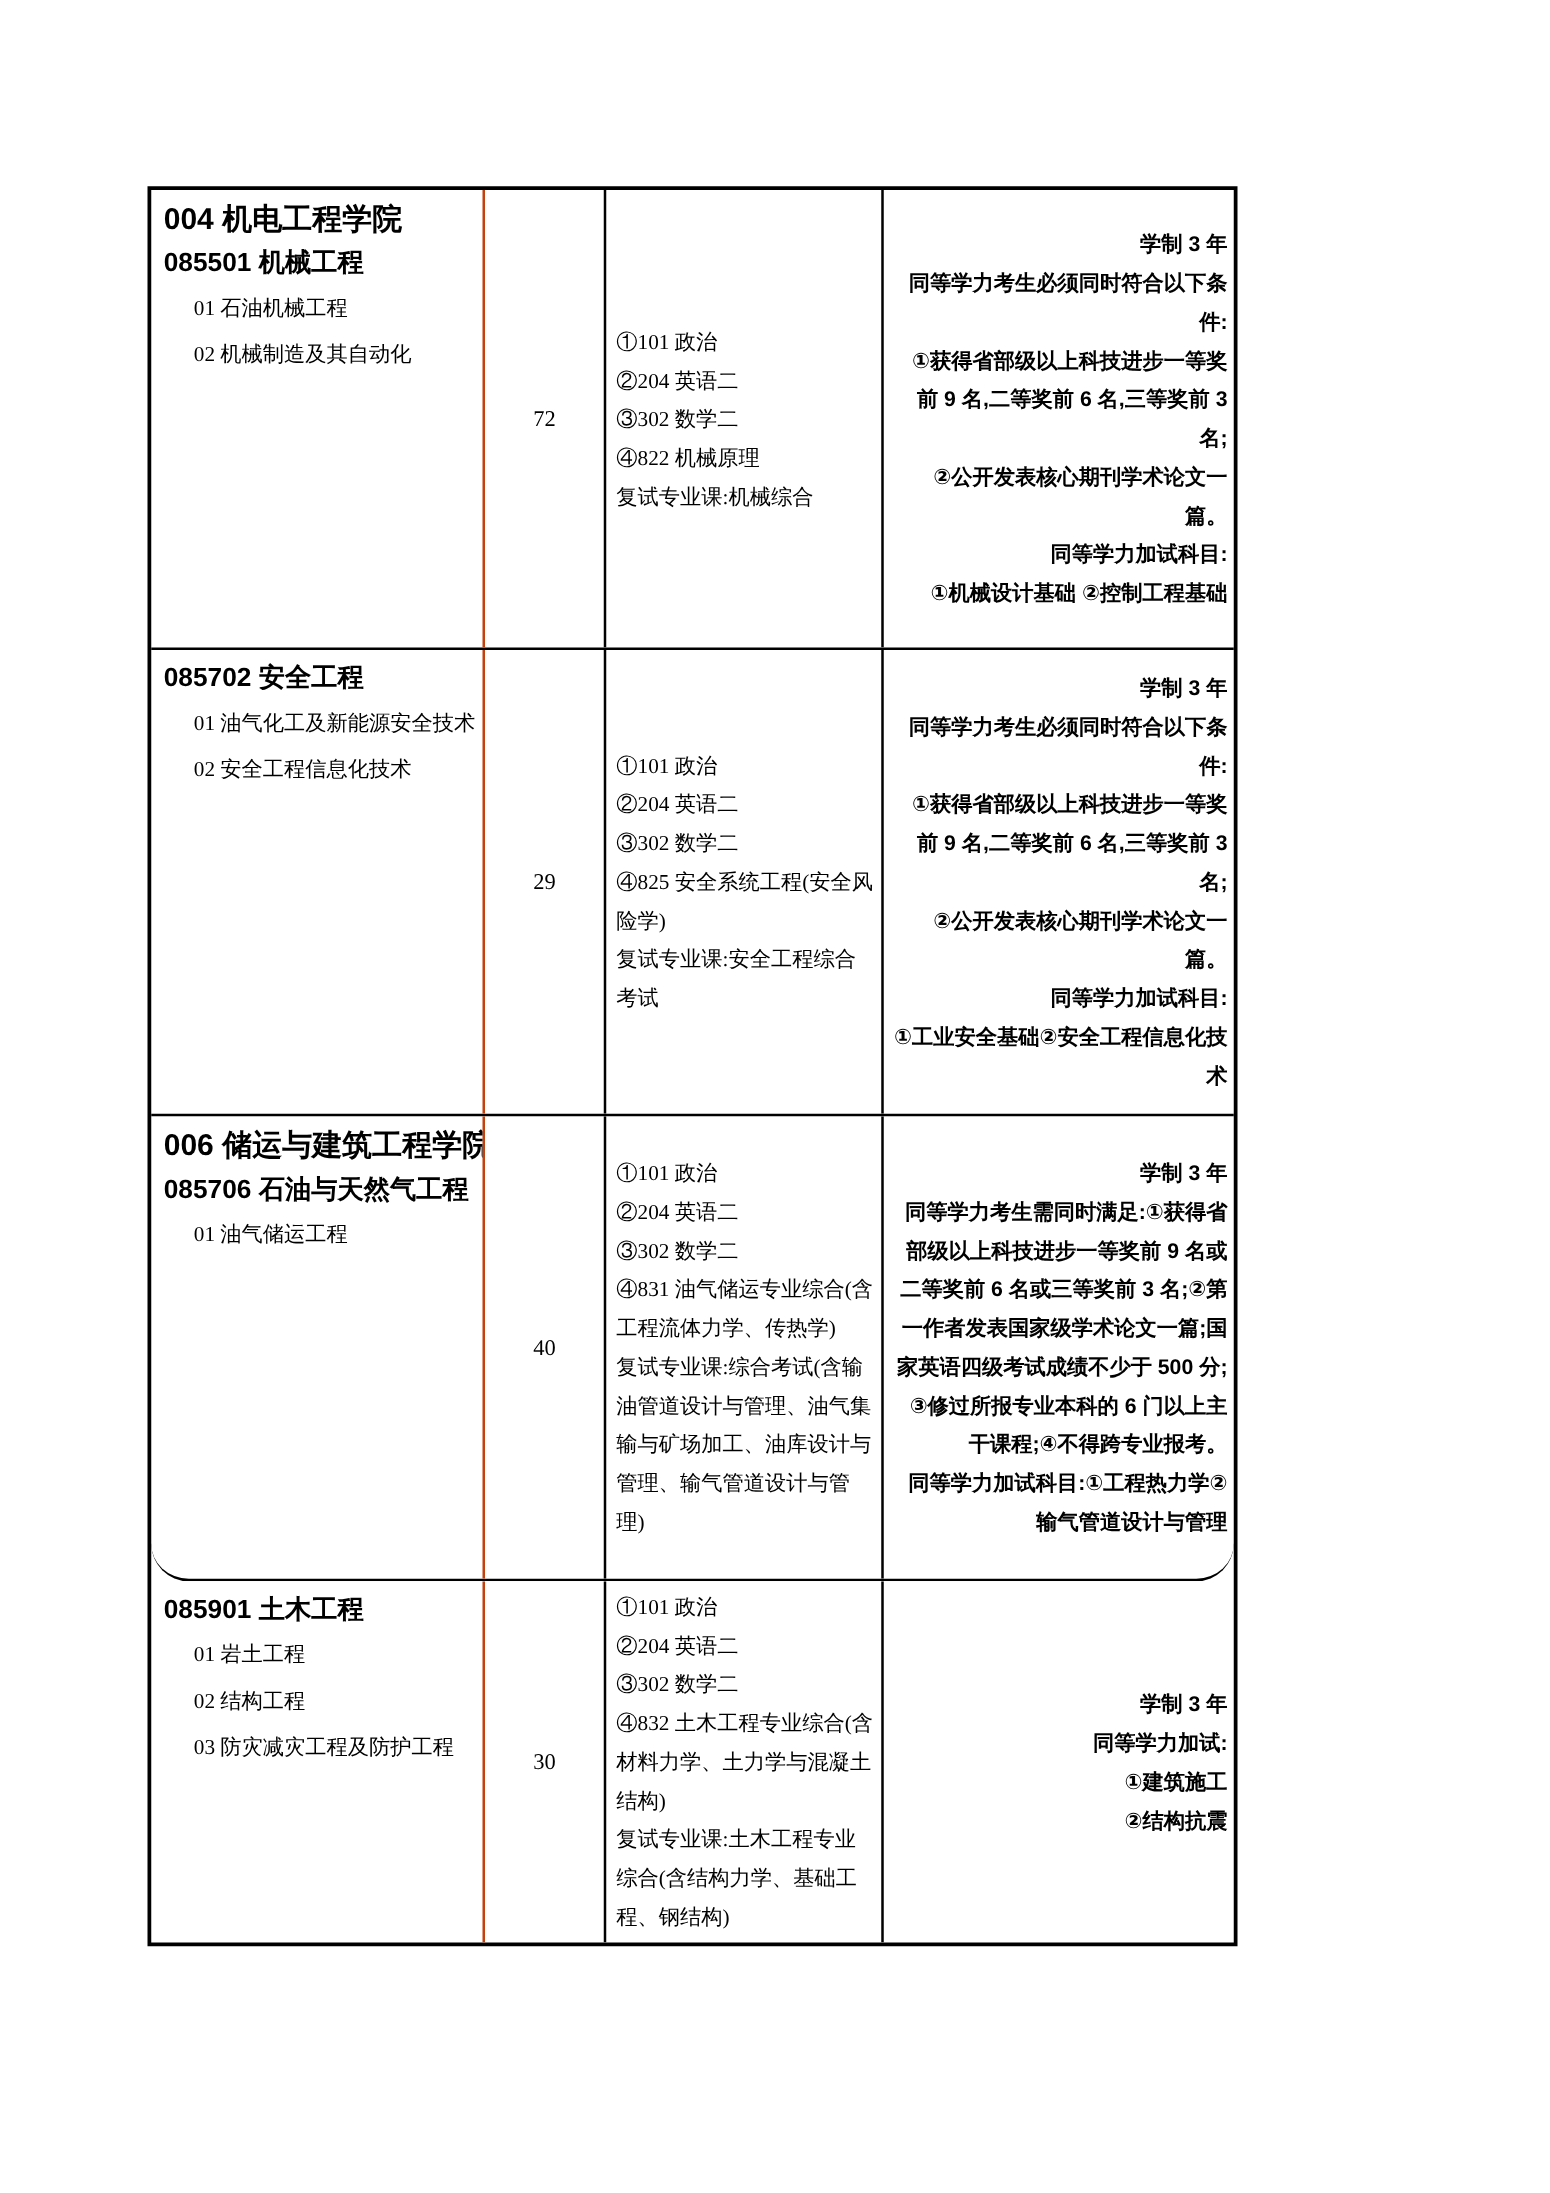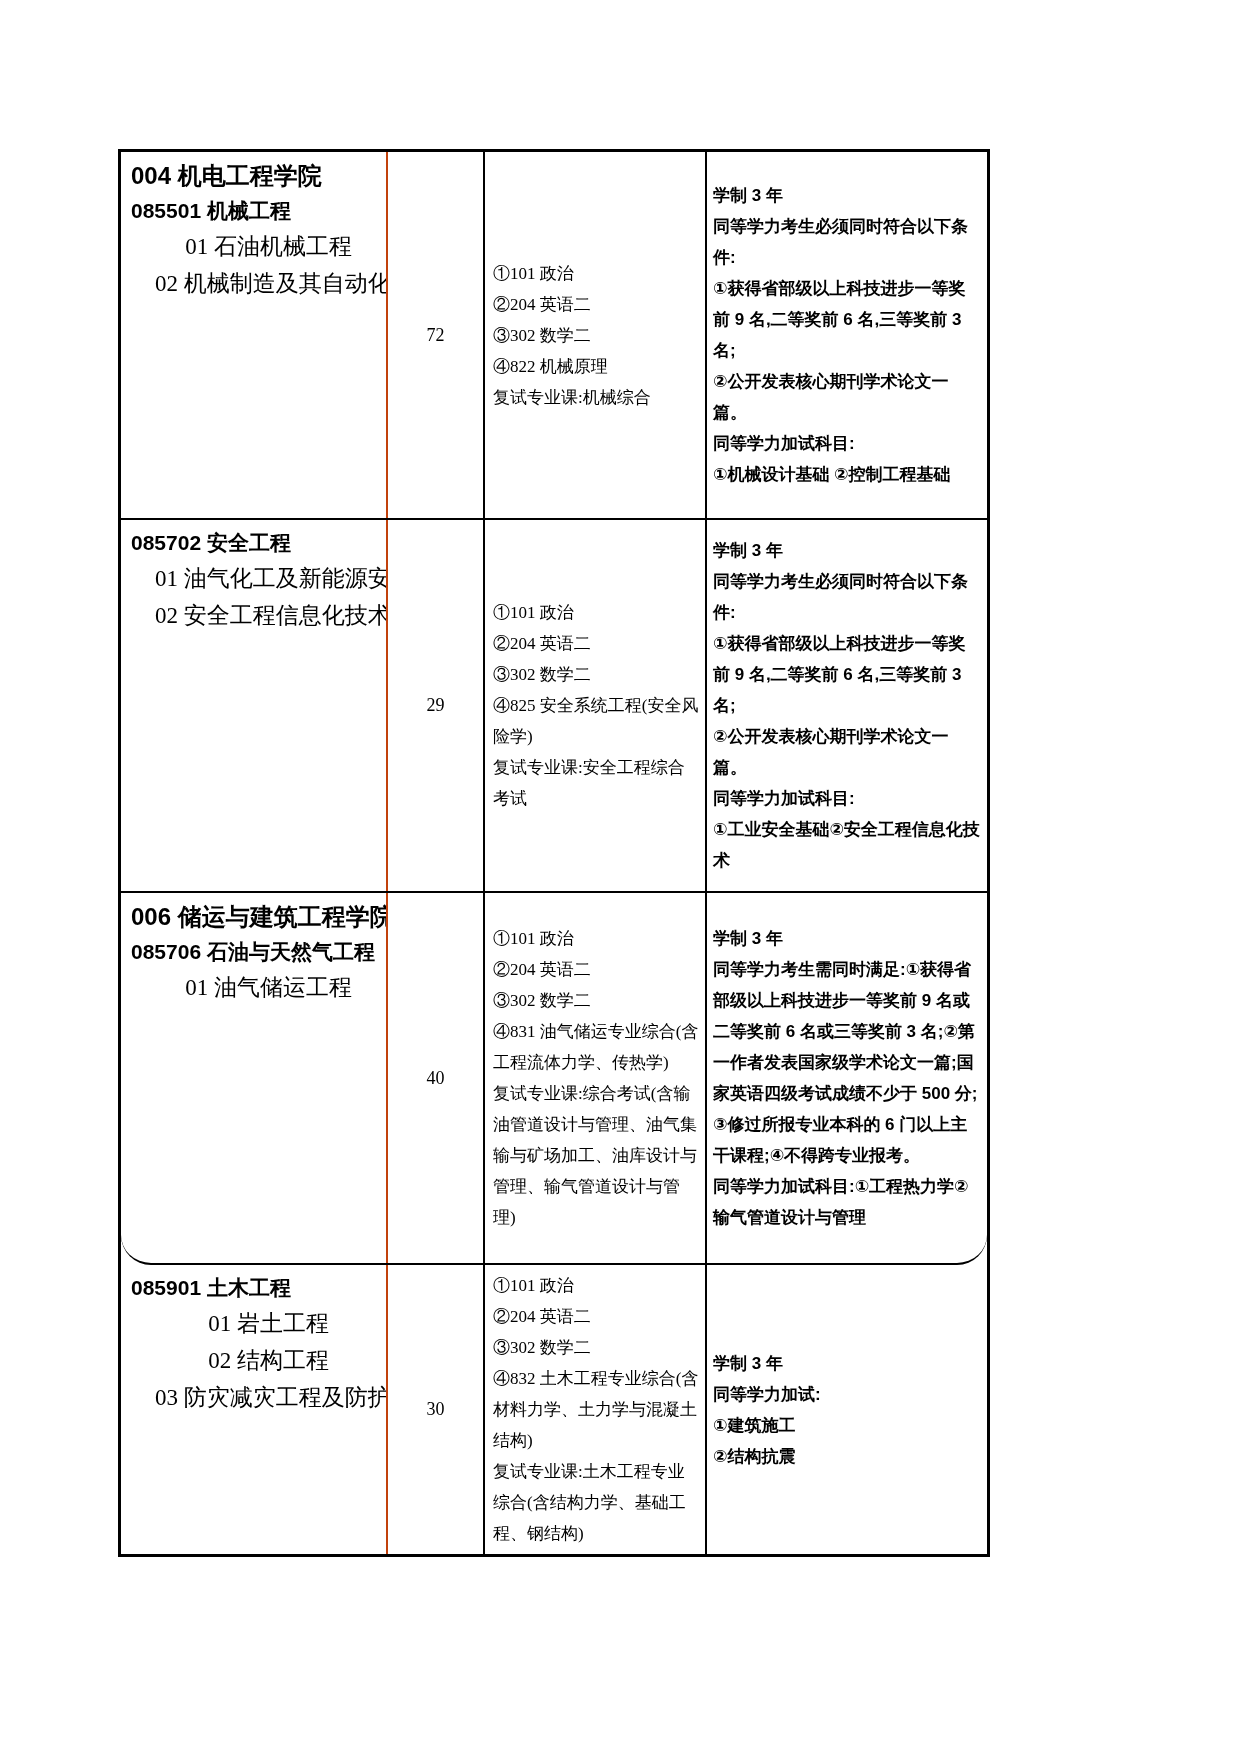--- a/index.html
+++ b/index.html
@@ -31,21 +31,21 @@
     font-weight:bold;font-size:24px;line-height:32px;margin-bottom:4px;
     white-space:nowrap;
   }
   .college:empty{display:none;}
   .program{
     font-family:"Liberation Sans","DejaVu Sans",sans-serif;
     font-weight:bold;font-size:21px;line-height:30px;margin-bottom:2px;
     white-space:nowrap;
   }
   .directions .line{
-    font-size:23px;line-height:37px;padding-left:24px;white-space:nowrap;text-align:center;
+    font-size:17px;line-height:37px;padding-left:24px;white-space:nowrap;
   }
   
   .c2{
     width:97px;border-right:2px solid #000;
     display:flex;align-items:center;justify-content:center;
     font-size:18px;
   }
   
   .c3{
     width:222px;border-right:2px solid #000;
@@ -53,21 +53,21 @@
     padding:6px 4px 6px 8px;
     font-size:17px;line-height:31px;
   }
   
   .c4{
     flex:1;
     display:flex;flex-direction:column;justify-content:center;
     padding:6px 5px 6px 6px;
     font-family:"Liberation Sans","DejaVu Sans",sans-serif;
     font-weight:bold;
-    font-size:17px;line-height:31px;
+    font-size:17px;line-height:31px;text-align:right;
   }
   .c3 .line,.c4 .line{word-break:break-all;}
   .page-footer{
     position:absolute;left:118px;top:1659px;width:872px;
     text-align:center;font-size:18px;letter-spacing:2px;
   }
 </style>
 </head>
 <body>
 

